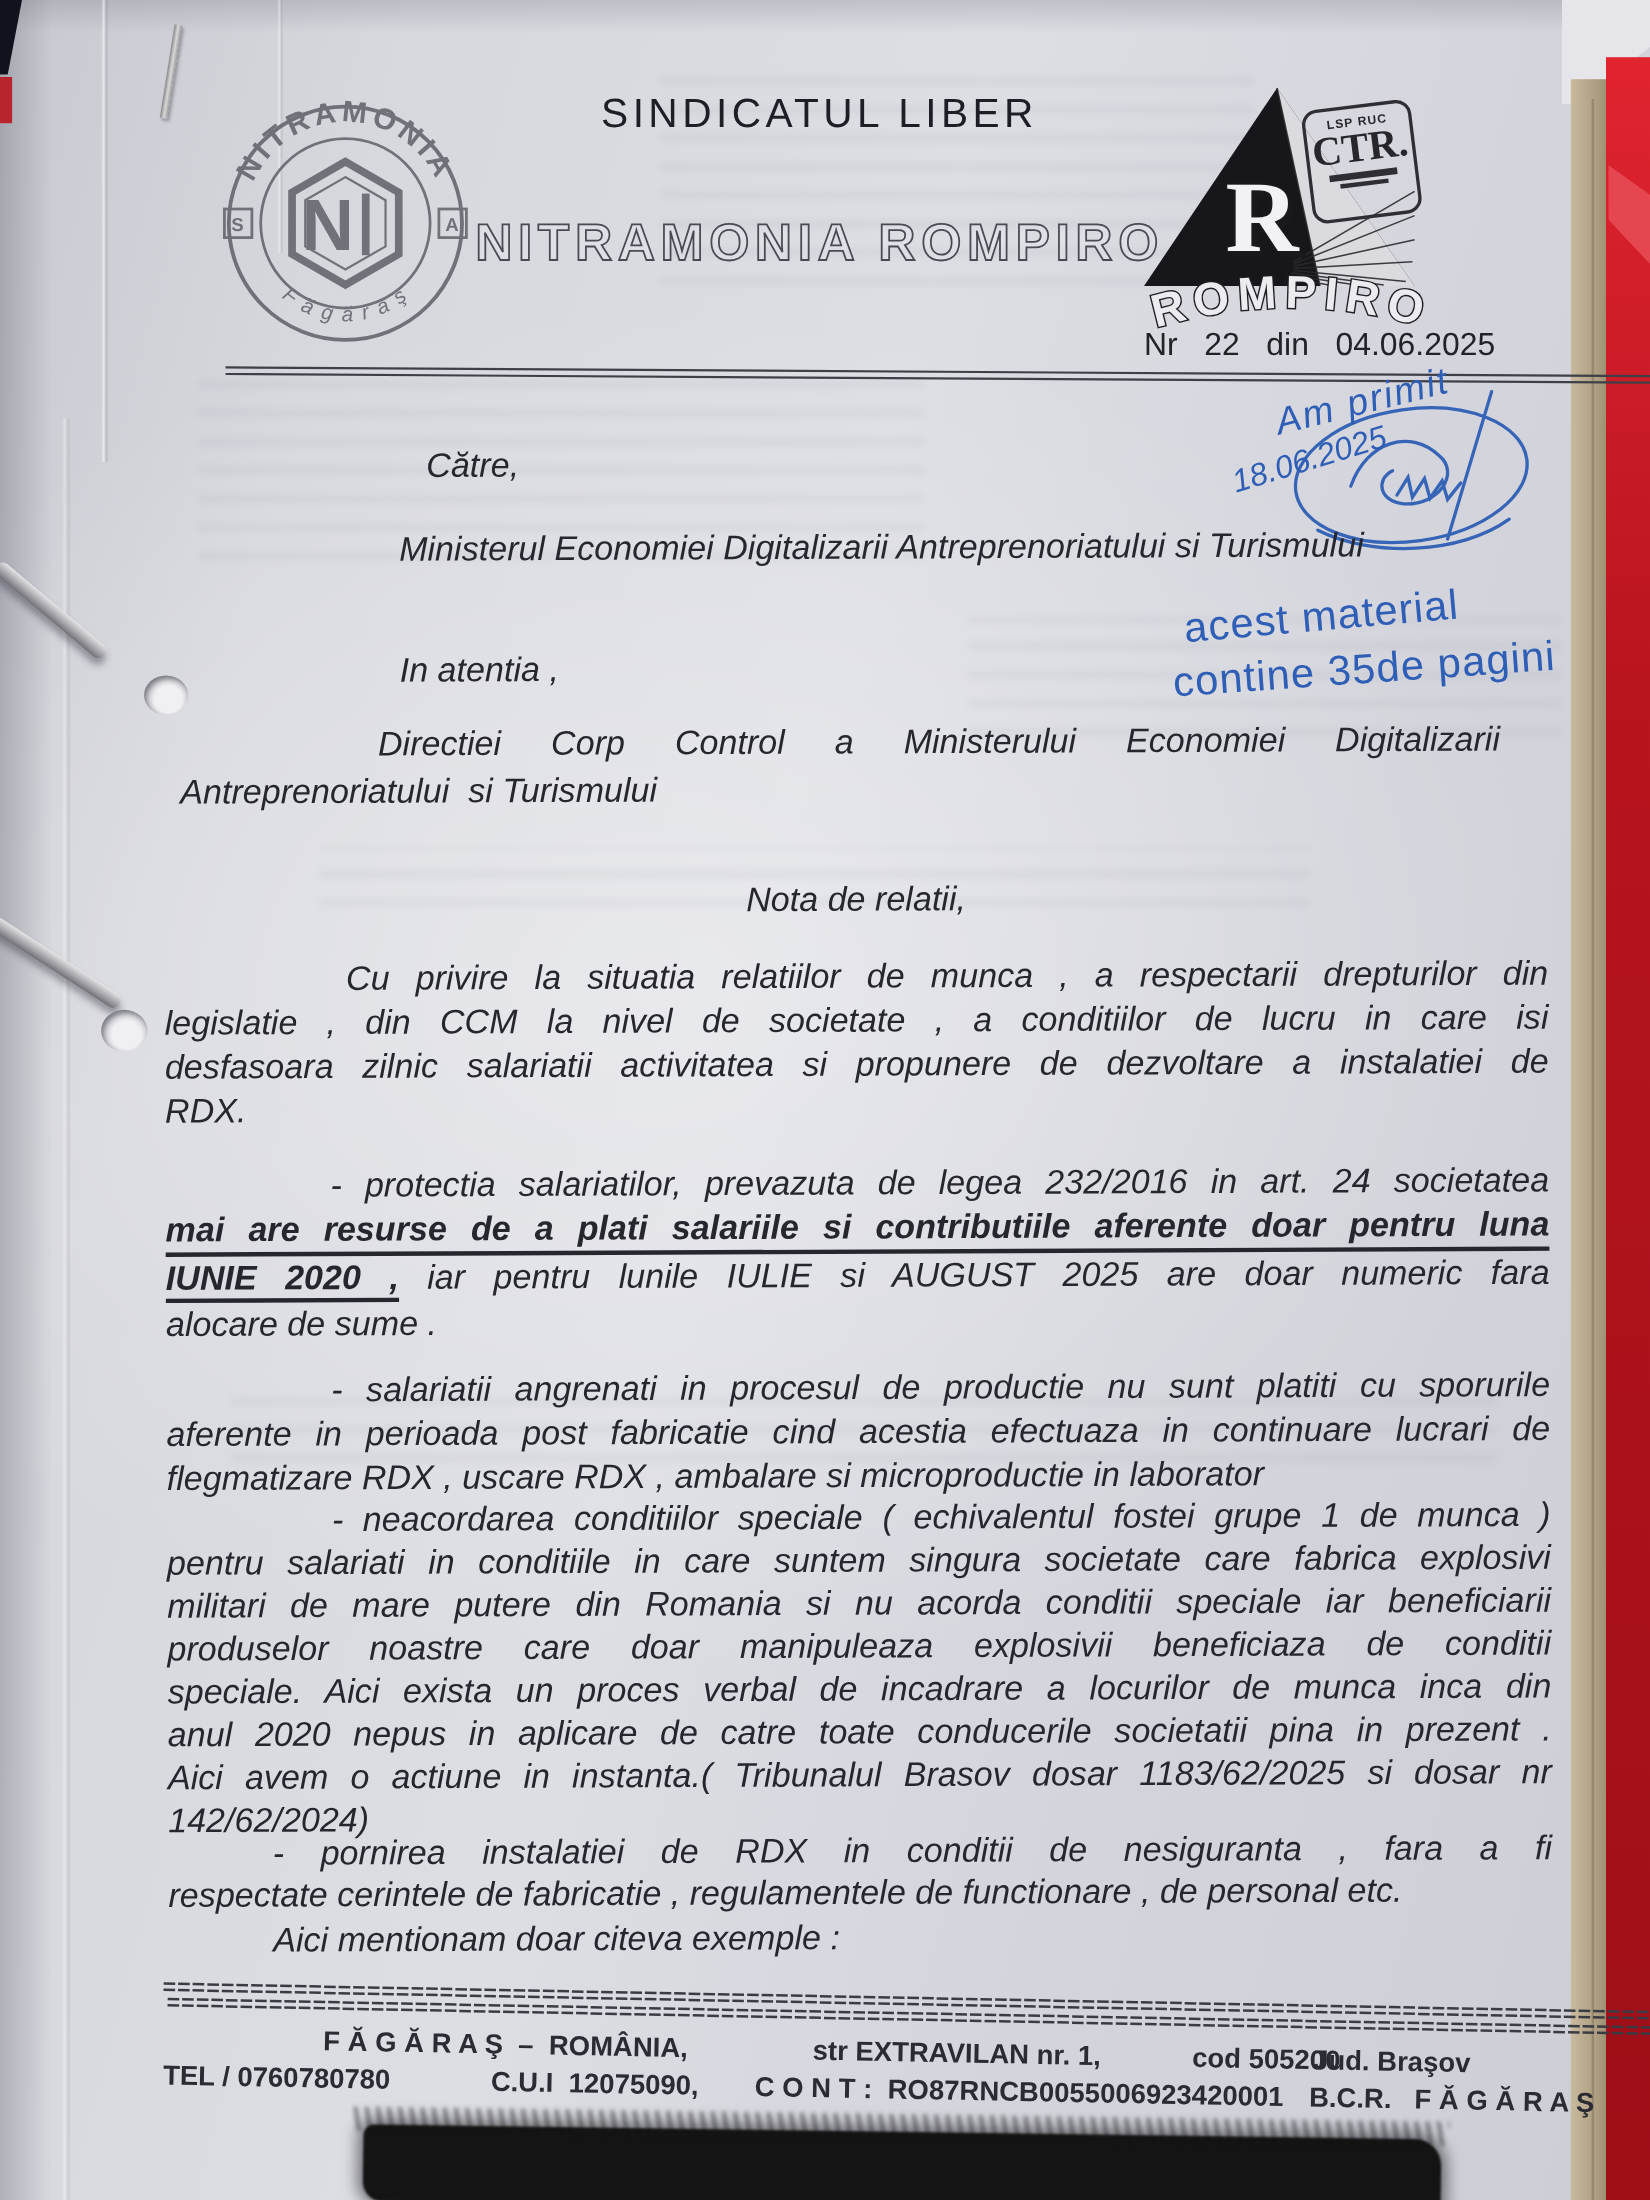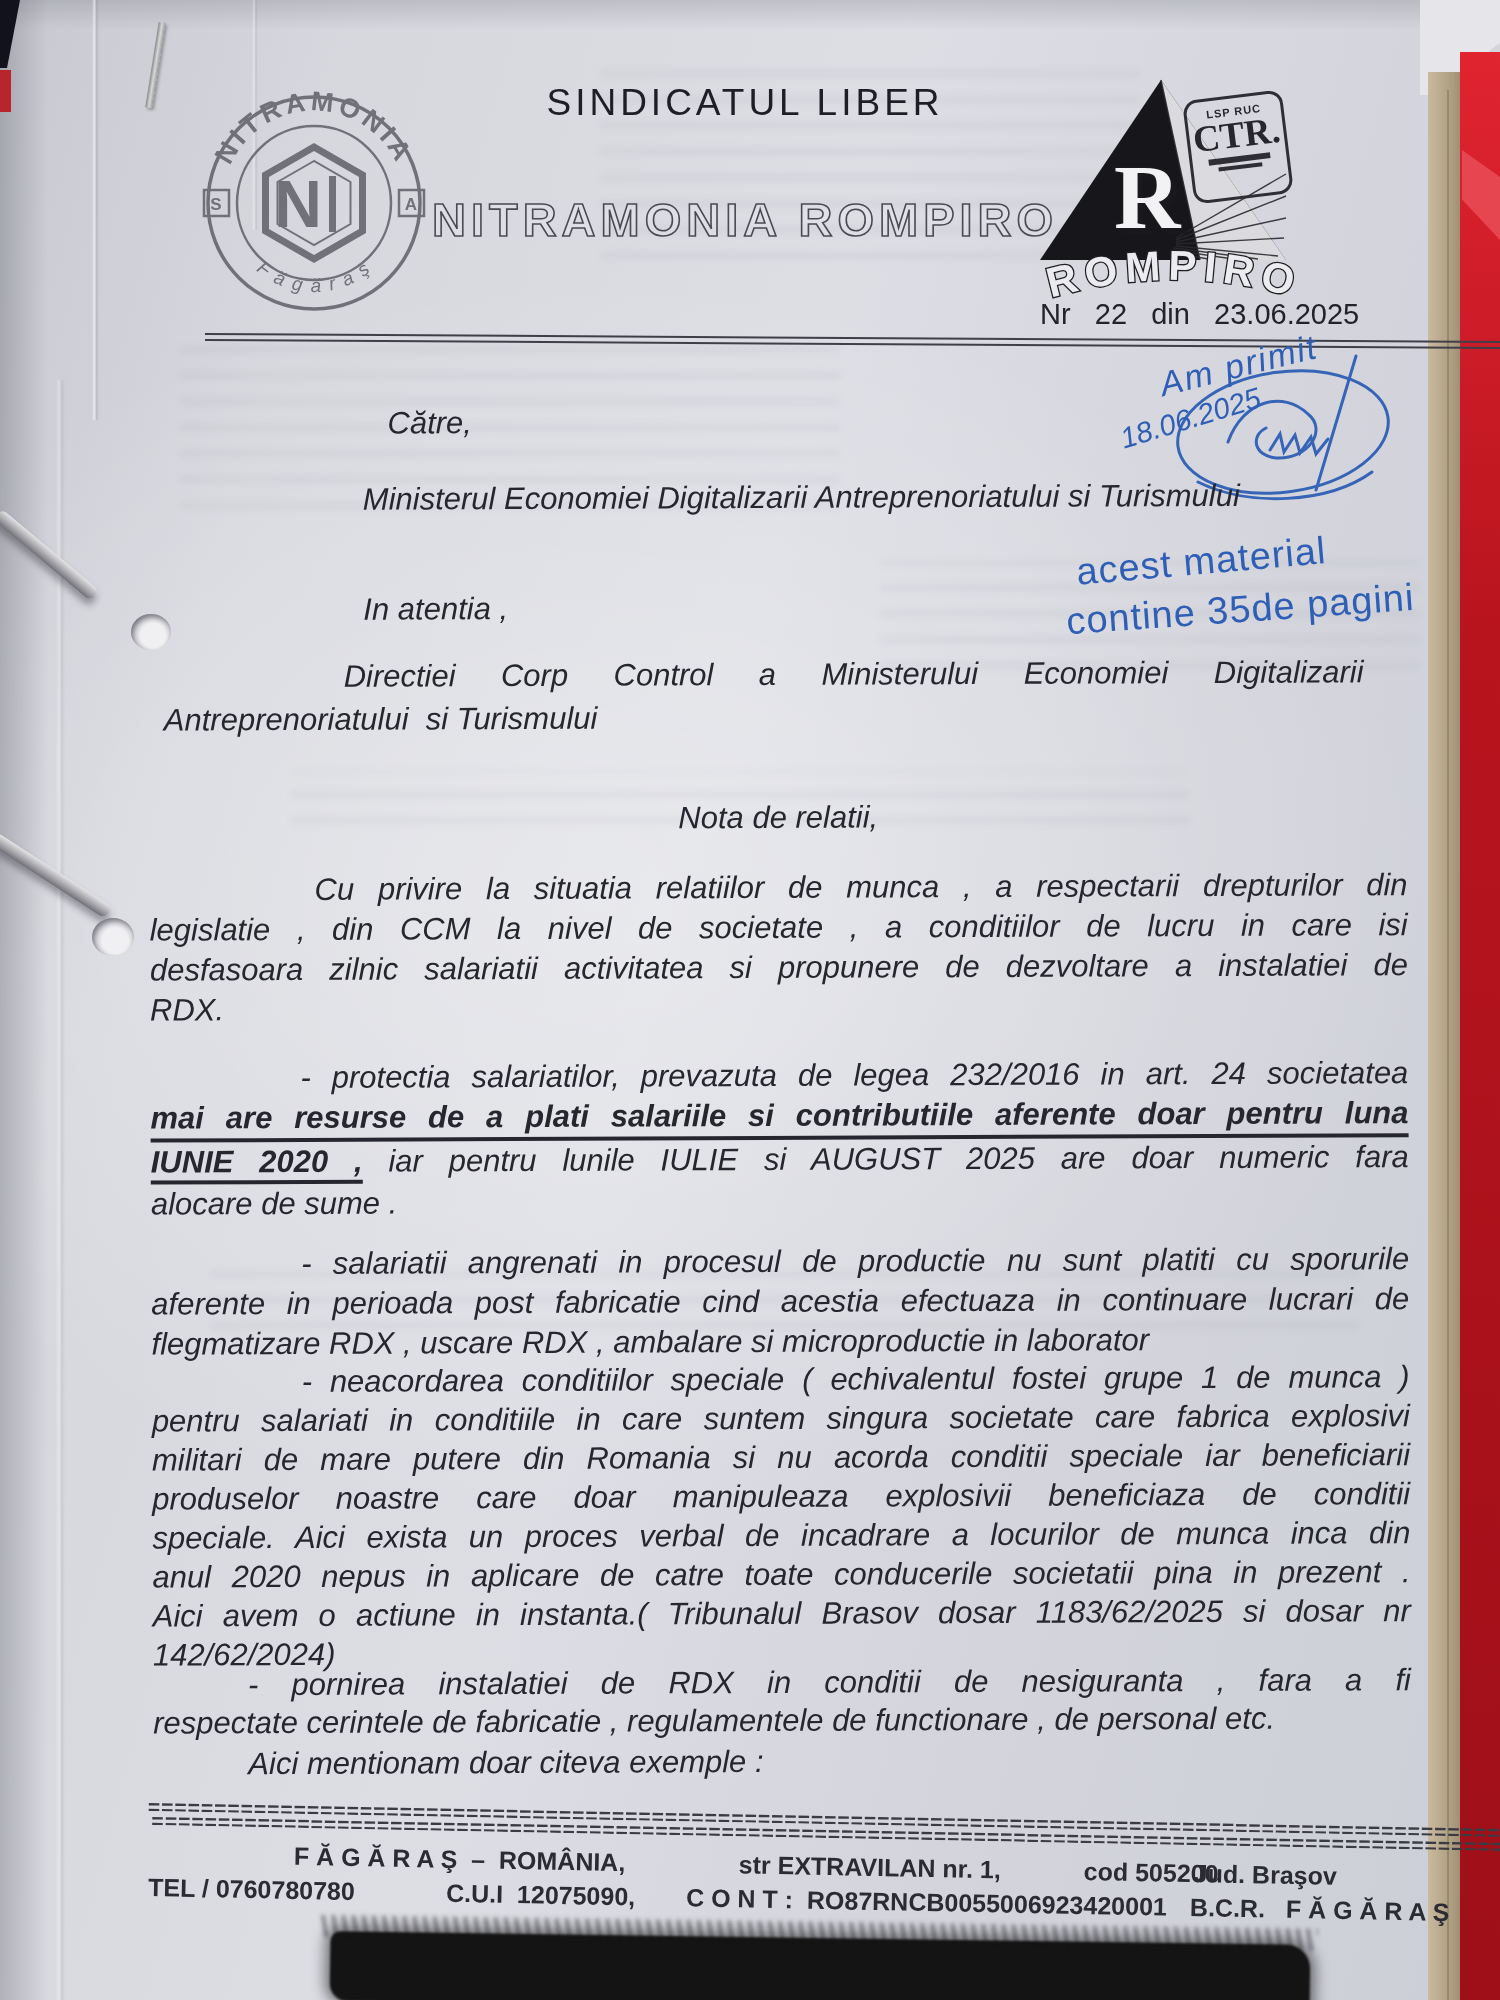--- a/index.html
+++ b/index.html
@@ -112,21 +112,21 @@
     </text>
   </svg>
 
   <div class="abs stamp-box" style="left:1188px;top:95px;width:94px;height:98px;">
     <div style="font-size:11px;font-weight:bold;letter-spacing:1px;margin-top:7px;">LSP RUC</div>
     <div style="font-family:'Liberation Serif',serif;font-size:37px;font-weight:900;line-height:36px;">CTR.</div>
     <div style="width:62px;height:6px;background:#2e2e34;margin:3px auto 0;"></div>
     <div style="width:44px;height:4px;background:#2e2e34;margin:3px auto 0;"></div>
   </div>
 
-  <div class="abs" style="left:1040px;top:298px;font-size:29px;color:#222229;white-space:pre;">Nr   22   din   23.06.2025</div>
+  <div class="abs" style="left:1040px;top:298px;font-size:29px;color:#222229;white-space:pre;">Nr   22   din   04.06.2025</div>
   <div class="abs rule" style="left:205px;top:333px;width:1295px;"></div>
 
   <div class="abs hand" style="left:1158px;top:346px;font-size:34px;font-style:italic;transform:rotate(-14deg);letter-spacing:2px;">Am primit</div>
   <div class="abs hand" style="left:1118px;top:402px;font-size:29px;font-style:italic;transform:rotate(-17deg);">18.06.2025</div>
   <svg class="abs" style="left:1158px;top:330px;" width="262" height="192" viewBox="0 0 262 192">
     <g fill="none" stroke="#2e5eb5" stroke-width="3" stroke-linecap="round" opacity=".95">
       <ellipse cx="125" cy="102" rx="106" ry="60" transform="rotate(-8 125 102)"></ellipse>
       <path d="M 70 112 C 85 70, 125 60, 150 84 C 170 100, 150 130, 118 128 C 96 126, 92 106, 108 98"></path>
       <path d="M 112 120 l 10 -16 l 4 18 l 11 -17 l 5 18 l 11 -16 l 5 17 l 12 -15"></path>
       <path d="M 198 26 L 158 160"></path>

